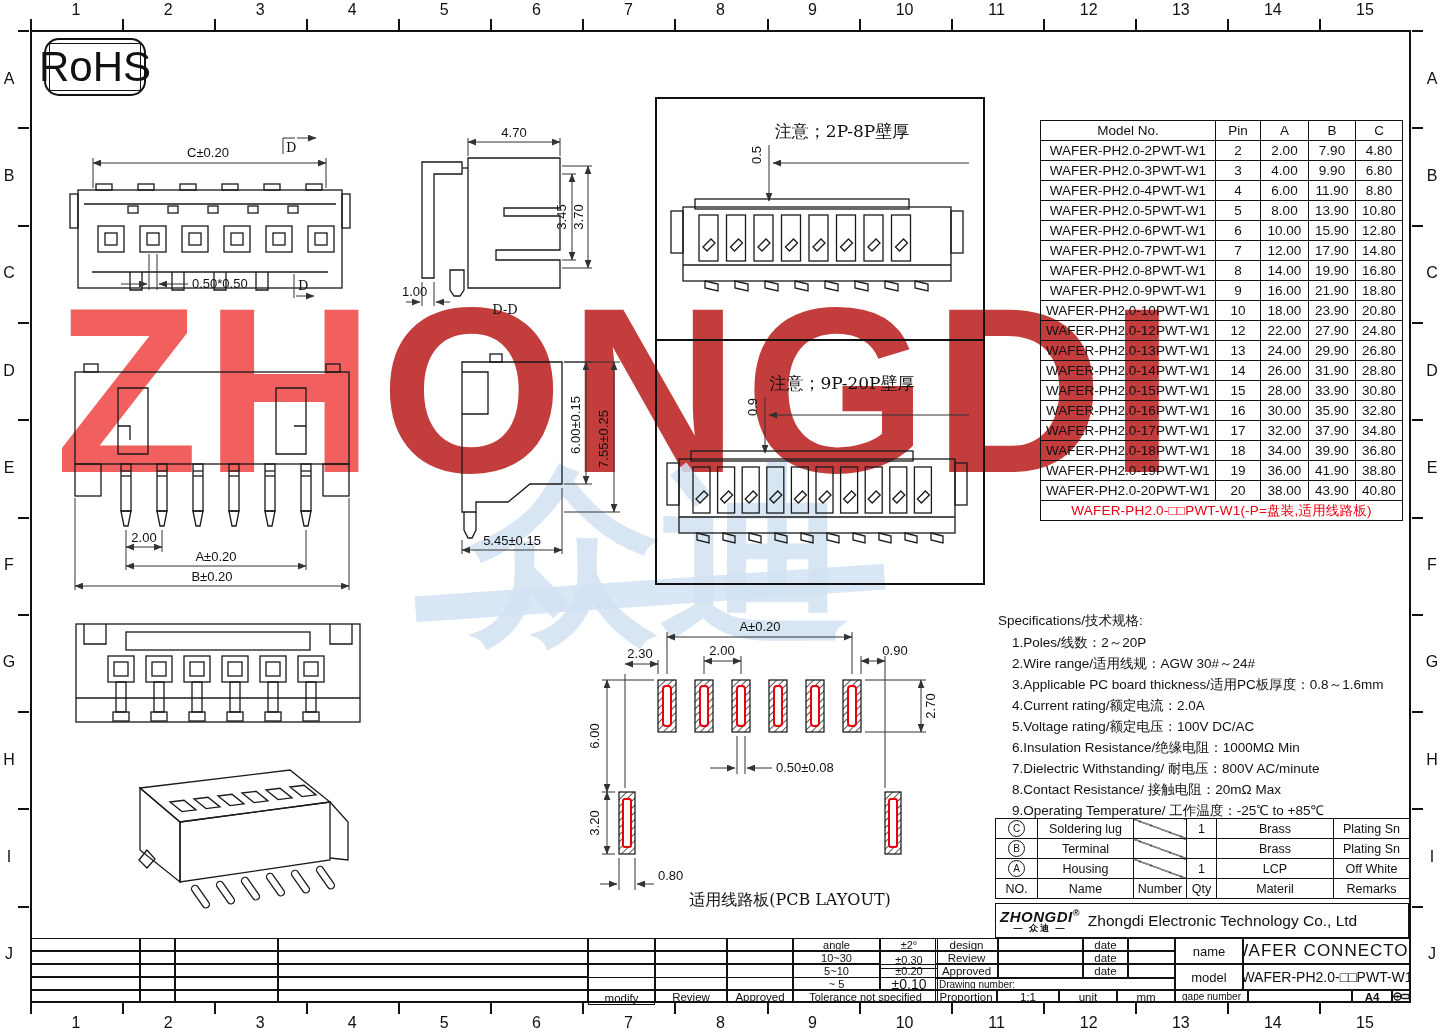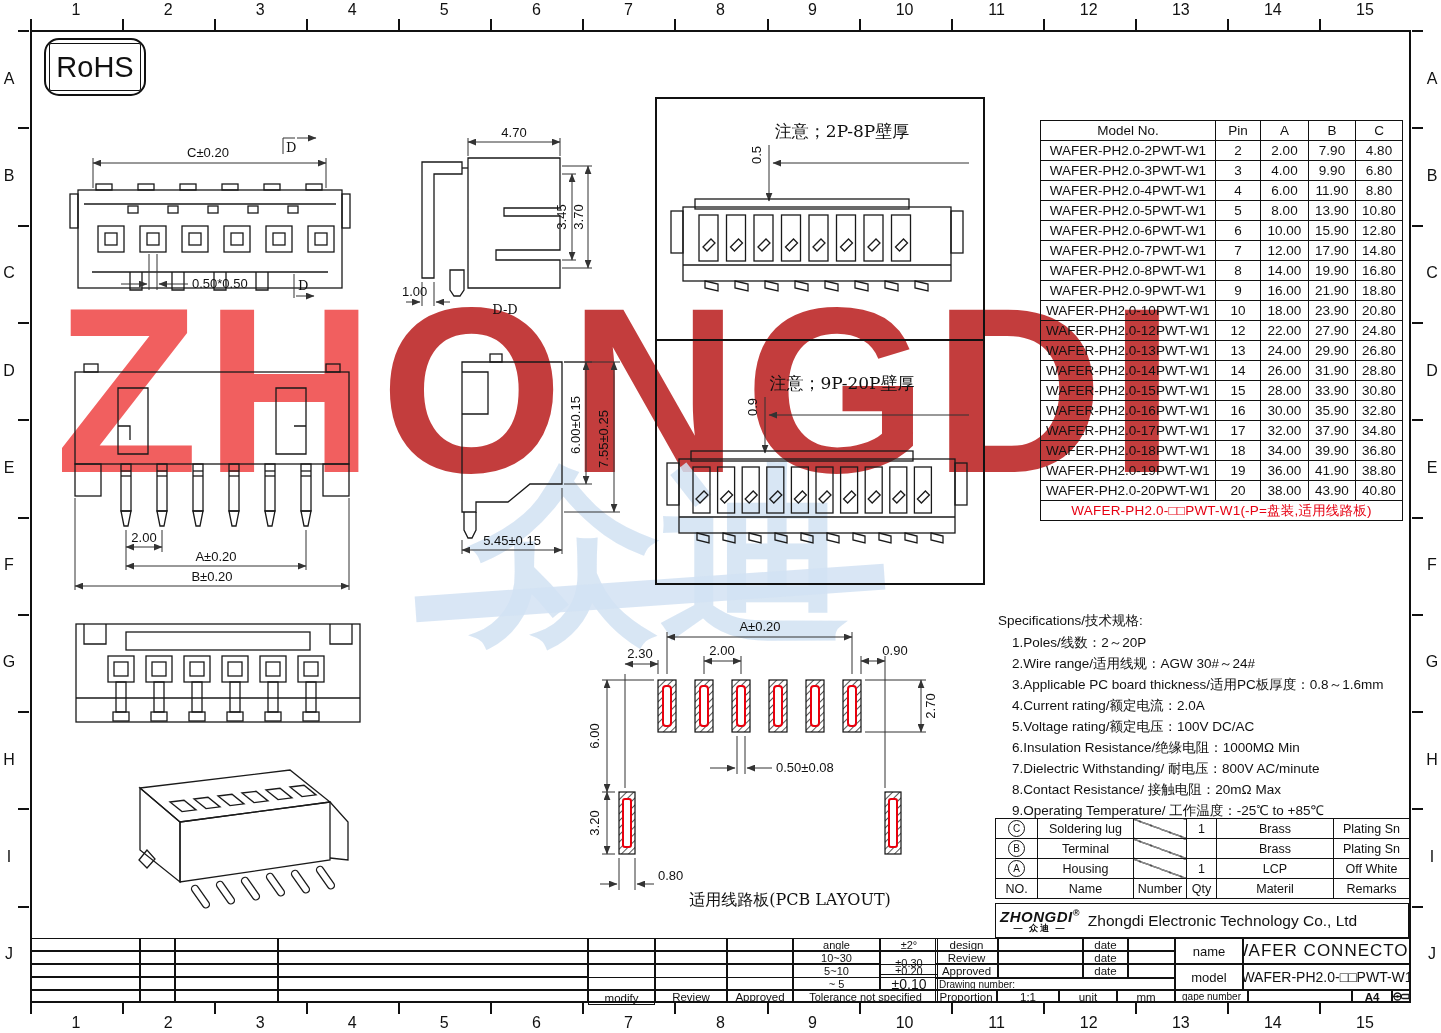--- a/index.html
+++ b/index.html
@@ -24,21 +24,21 @@
     background:repeating-linear-gradient(to bottom,#111 0,#111 2px,transparent 2px,transparent 97.3px);}
   
   .wm{pointer-events:none;white-space:nowrap;font-weight:700;opacity:.85;}
   .wm-en{left:55px;top:255px;font-size:235px;letter-spacing:6px;}
   .wm-en .p1{color:#ef4444;} .wm-en .p2{color:#b91c1c;}
   .wm-cn{left:470px;top:430px;font-size:190px;color:#d2e2f3;}
   .wm-sw{left:415px;top:580px;width:470px;height:26px;background:#d2e2f3;transform:rotate(-4deg);}
   
   .rohs{left:44px;top:38px;width:102px;height:58px;border:2.5px solid #111;border-radius:15px;padding:3px;}
   .rohs-in{width:100%;height:100%;border:1.6px solid #111;border-radius:2px;display:flex;
-           align-items:center;justify-content:center;font-size:29px;box-sizing:border-box;}
+           align-items:center;justify-content:center;font-size:42px;box-sizing:border-box;}
   
   .mtable{left:1040px;top:120px;width:362px;border-collapse:collapse;table-layout:fixed;background:transparent;}
   .mtable th,.mtable td{border:1.5px solid #111;font-size:13.5px;font-weight:400;text-align:center;
      height:19px;padding:0;overflow:hidden;white-space:nowrap;}
   .mtable .note-row td{color:#e60012;font-size:13.5px;letter-spacing:.2px;}
   
   .specs{left:998px;top:610px;width:415px;font-size:13.5px;line-height:21px;white-space:nowrap;}
   .specs .t{margin-bottom:1px;}
   .specs .i{padding-left:14px;}
   
@@ -827,21 +827,21 @@
       <span class="en"><span>ZHONGDI</span><sup>®</sup></span>
       <span class="cn">— 众迪 —</span>
     </div>
     <div class="coname">Zhongdi Electronic Technology Co., Ltd</div>
   </div>
 
   <div id="tol-rows">
       <div class="cell sm" style="left: 793px; top: 938px; width: 87px; height: 13px; font-size: 11px;">angle</div>
       <div class="cell sm" style="left: 880px; top: 938px; width: 58px; height: 13px; font-size: 11px;">±2°</div>
       <div class="cell sm" style="left: 793px; top: 951px; width: 87px; height: 13px; font-size: 11px;">10~30</div>
-      <div class="cell sm" style="left: 880px; top: 951px; width: 58px; height: 24px; font-size: 11px;">±0.30</div>
+      <div class="cell sm" style="left: 880px; top: 951px; width: 58px; height: 18px; font-size: 11px;">±0.30</div>
       <div class="cell sm" style="left: 793px; top: 964px; width: 87px; height: 14px; font-size: 11px;">5~10</div>
       <div class="cell sm" style="left: 880px; top: 964px; width: 58px; height: 14px; font-size: 11px;">±0.20</div>
       <div class="cell sm" style="left: 793px; top: 977px; width: 87px; height: 13px; font-size: 11px;">~ 5</div>
       <div class="cell sm" style="left: 880px; top: 977px; width: 58px; height: 13px; font-size: 14px;">±0.10</div>
     </div>
   <div class="cell sm" style="left:793px;top:990px;width:145px;height:13px;font-size:11px;">Tolerance  not  specified</div>
   <div class="cell" style="left:588px;top:990px;width:67px;height:15px;">modify</div>
   <div class="cell" style="left:655px;top:990px;width:72px;height:13px;">Review</div>
   <div class="cell" style="left:727px;top:990px;width:66px;height:13px;">Approved</div>
 

